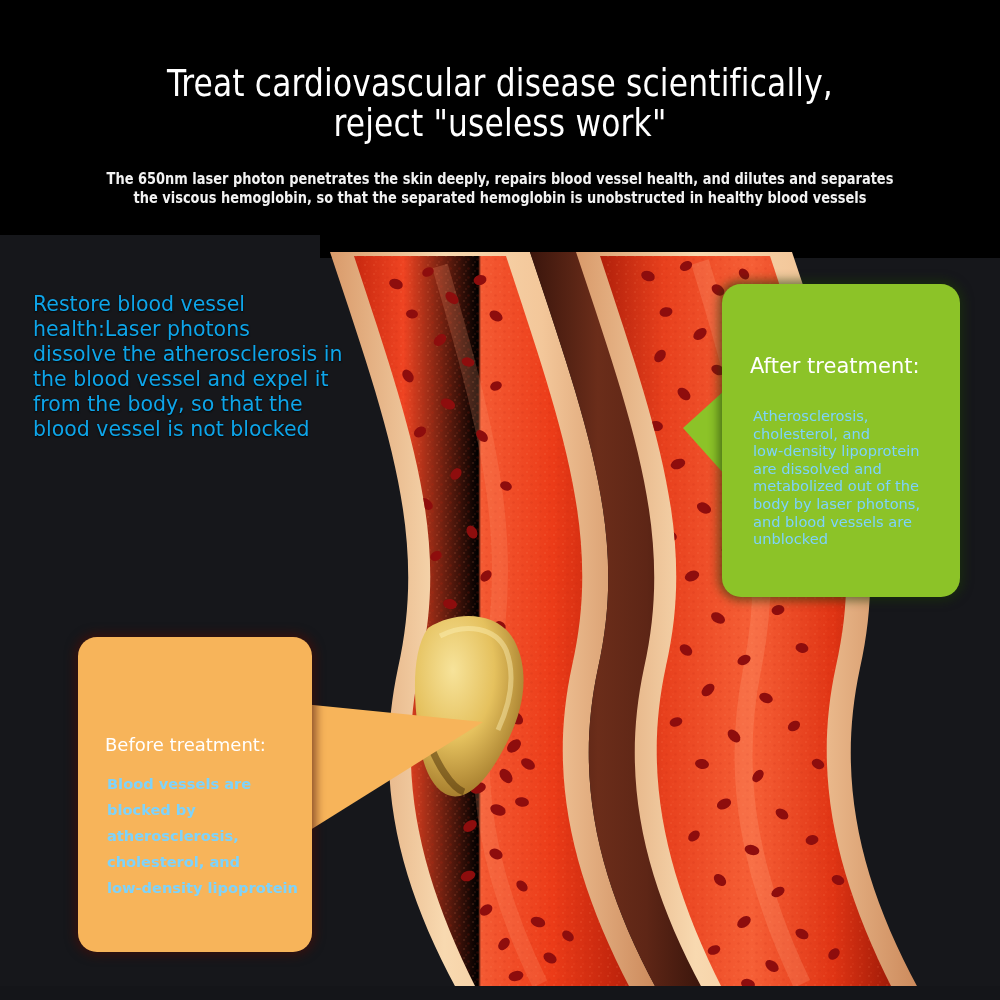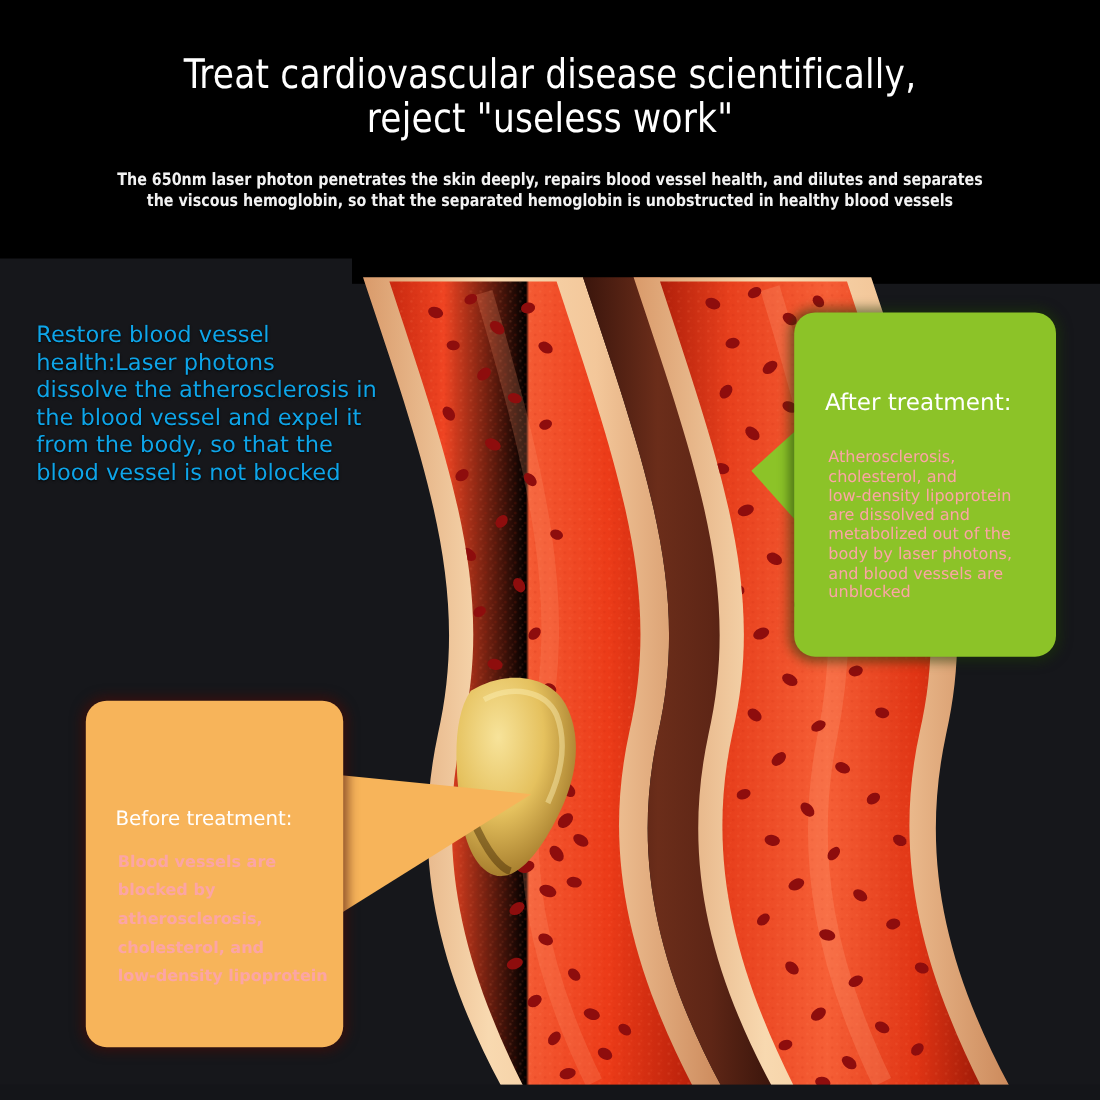--- a/index.html
+++ b/index.html
@@ -26,21 +26,21 @@
     position:absolute;left:0;top:0;width:1000px;height:1000px;
     background:#17181c;z-index:-1;
   }
   .band-bottom-strip{
     position:absolute;left:0;bottom:0;width:1000px;height:14px;background:#141519;
     z-index:6;
   }
 
   
   .header{
-    position:absolute;left:0;top:0;width:832px;height:258px;z-index:5;
+    position:absolute;left:0;top:16px;width:832px;height:258px;z-index:5;
     pointer-events:none;
   }
   .title{
     position:absolute;left:0;top:48px;width:1000px;
     text-align:center;color:#ffffff;
     font-size:37px;line-height:40px;font-weight:400;
     font-family:"Liberation Sans Narrow","DejaVu Sans Condensed","Liberation Sans",sans-serif;
     letter-spacing:.2px;
     transform:scaleX(.94);transform-origin:50% 50%;
     white-space:pre-line;
@@ -76,21 +76,21 @@
   .callout .box{
     position:absolute;inset:0;
     border-radius:19px;
     box-sizing:border-box;
   }
   .callout .ctitle{
     position:absolute;color:#ffffff;font-weight:400;
     font-family:"DejaVu Sans","Liberation Sans",sans-serif;
   }
   .callout .cbody{
-    position:absolute;color:#fca5a5;font-weight:400;
+    position:absolute;color:#7dd3fc;font-weight:400;
     font-family:"DejaVu Sans","Liberation Sans",sans-serif;
     white-space:pre-line;
   }
 
   
   #callout-after{left:722px;top:284px;width:238px;height:313px;}
   #callout-after .box{
     background:#8cc328;
     box-shadow:0 0 10px 4px rgba(28,55,10,.55);
   }

